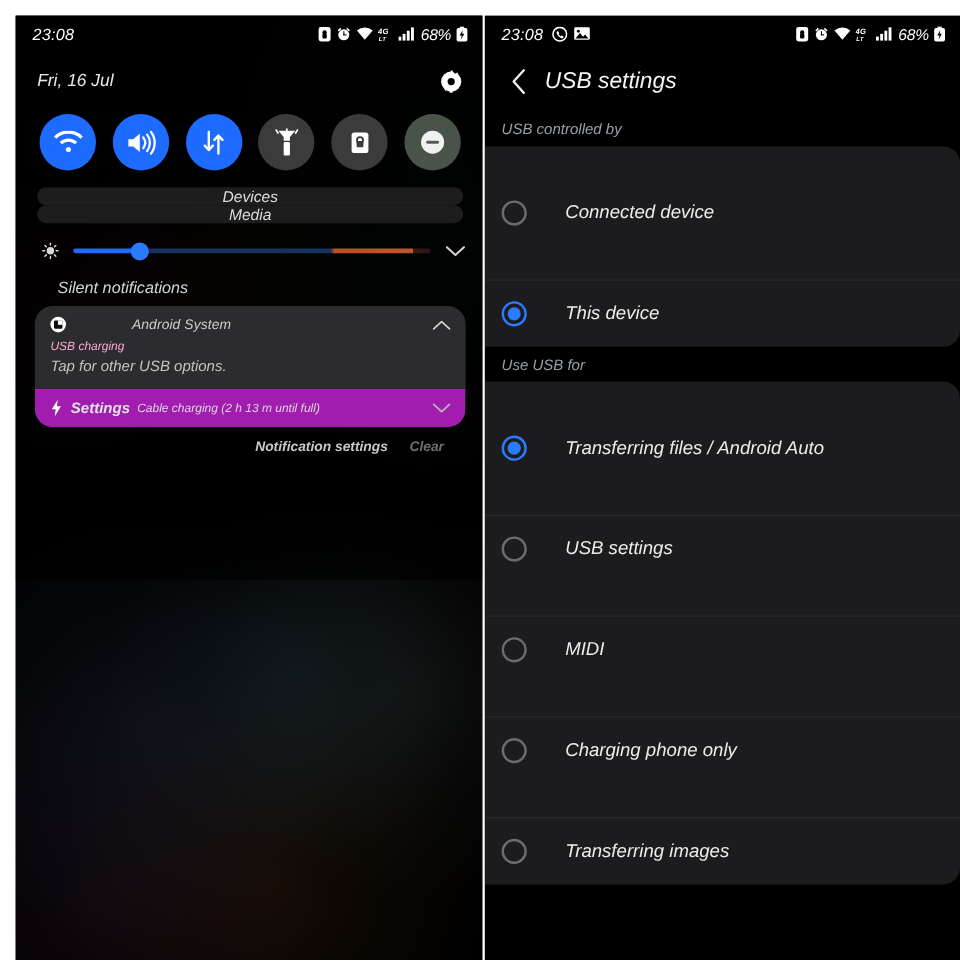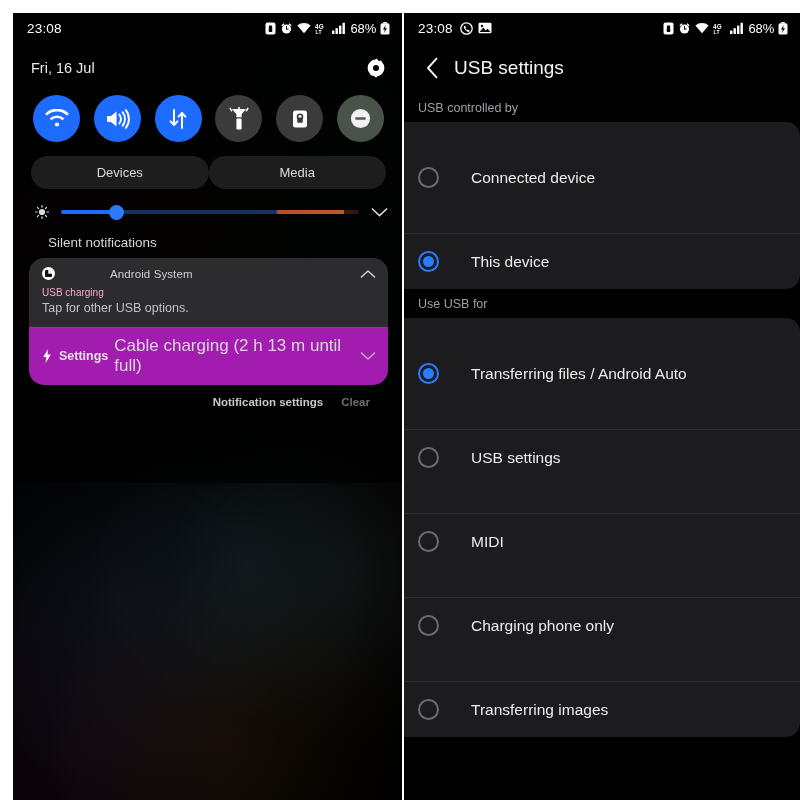--- a/index.html
+++ b/index.html
@@ -9,20 +9,21 @@
     width: 800px;
     height: 800px;
     overflow: hidden;
     font-family: "Liberation Sans", sans-serif;
   }
   #root {
     position: relative;
     width: 800px;
     height: 800px;
     background: #ffffff;
+    font-style: italic;
   }
 
   
   .panel {
     position: absolute;
     overflow: hidden;
     background: #000000;
   }
   #left-panel  { left: 13px;  top: 13px; width: 389px; height: 787px; }
   #right-panel { left: 404px; top: 13px; width: 396px; height: 787px; }
@@ -86,21 +87,21 @@
   .toggle {
     width: 47px; height: 47px;
     border-radius: 50%;
     display: flex; align-items: center; justify-content: center;
   }
   .toggle.on  { background: #1e6bff; }
   .toggle.off { background: #3b3b3b; }
   .toggle.dnd { background: rgba(120,132,120,.62); }
 
   
-  .pill-row { display: flex; padding: 14px 16px 0 18px; }
+  .pill-row { display: flex; padding: 14px 16px 0 18px; flex-direction: column; }
   .pill {
     flex: 1 1 0;
     height: 33px;
     border-radius: 18px;
     background: #1d1d1d;
     display: flex; align-items: center; justify-content: center;
     color: #dcdcdc;
     font-size: 13px;
   }
 
@@ -158,21 +159,21 @@
   .notif-sub { color: #c2c2c2; font-size: 12.5px; margin-top: 3px; }
 
   .notif-footer {
     background: #a21caf;
     border-radius: 0 0 15px 15px;
     display: flex; align-items: center;
     padding: 8px 12px 9px 13px;
     border-top: 1px solid rgba(255,255,255,.06);
   }
   .notif-footer-app { color: #e2e2e2; font-size: 12.5px; font-weight: bold; margin-left: 7px; }
-  .notif-footer-text { color: #d9d9d9; font-size: 17px; margin-left: 6px; }
+  .notif-footer-text { color: #d9d9d9; font-size: 10px; margin-left: 6px; }
 
   .notif-actions {
     display: flex; justify-content: flex-end; align-items: flex-start;
     gap: 18px;
     padding: 11px 18px 0 0;
   }
   .act-settings { color: #c9c9c9; font-size: 11.5px; font-weight: bold; }
   .act-clear { color: #6f6f6f; font-size: 11.5px; font-weight: bold; }
 
   

